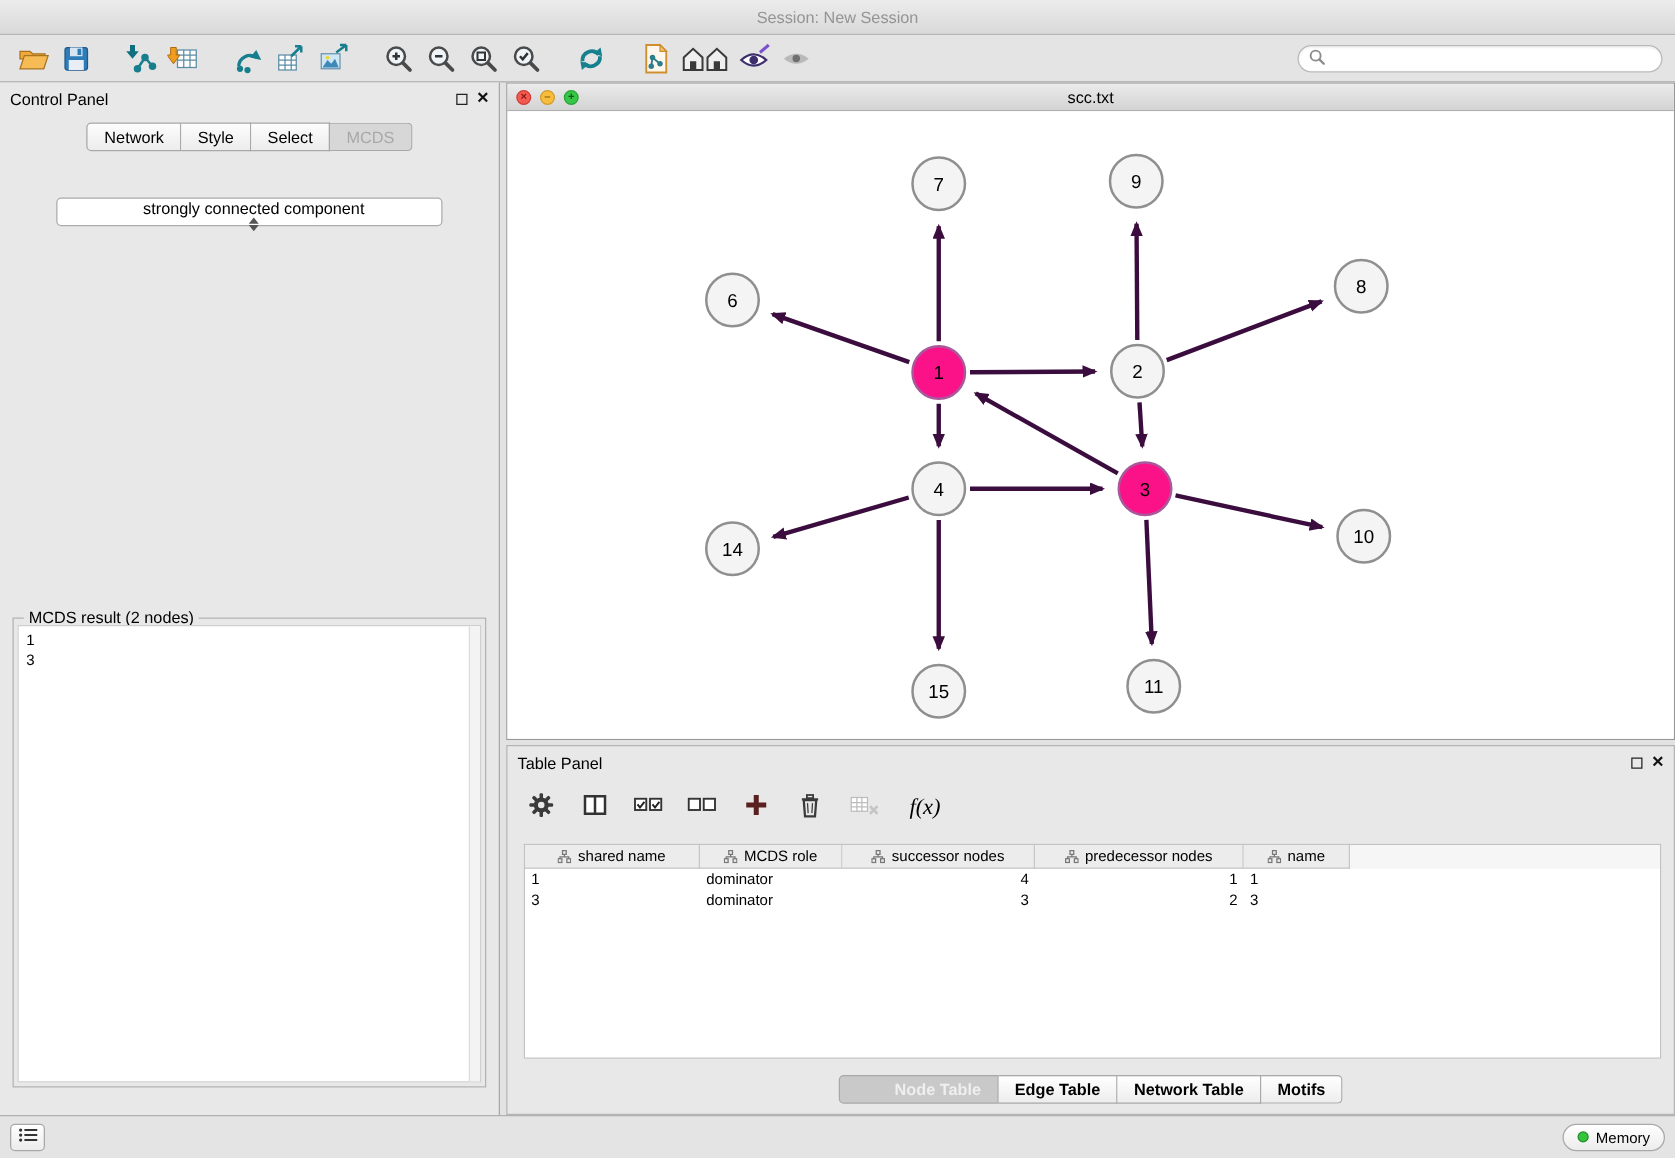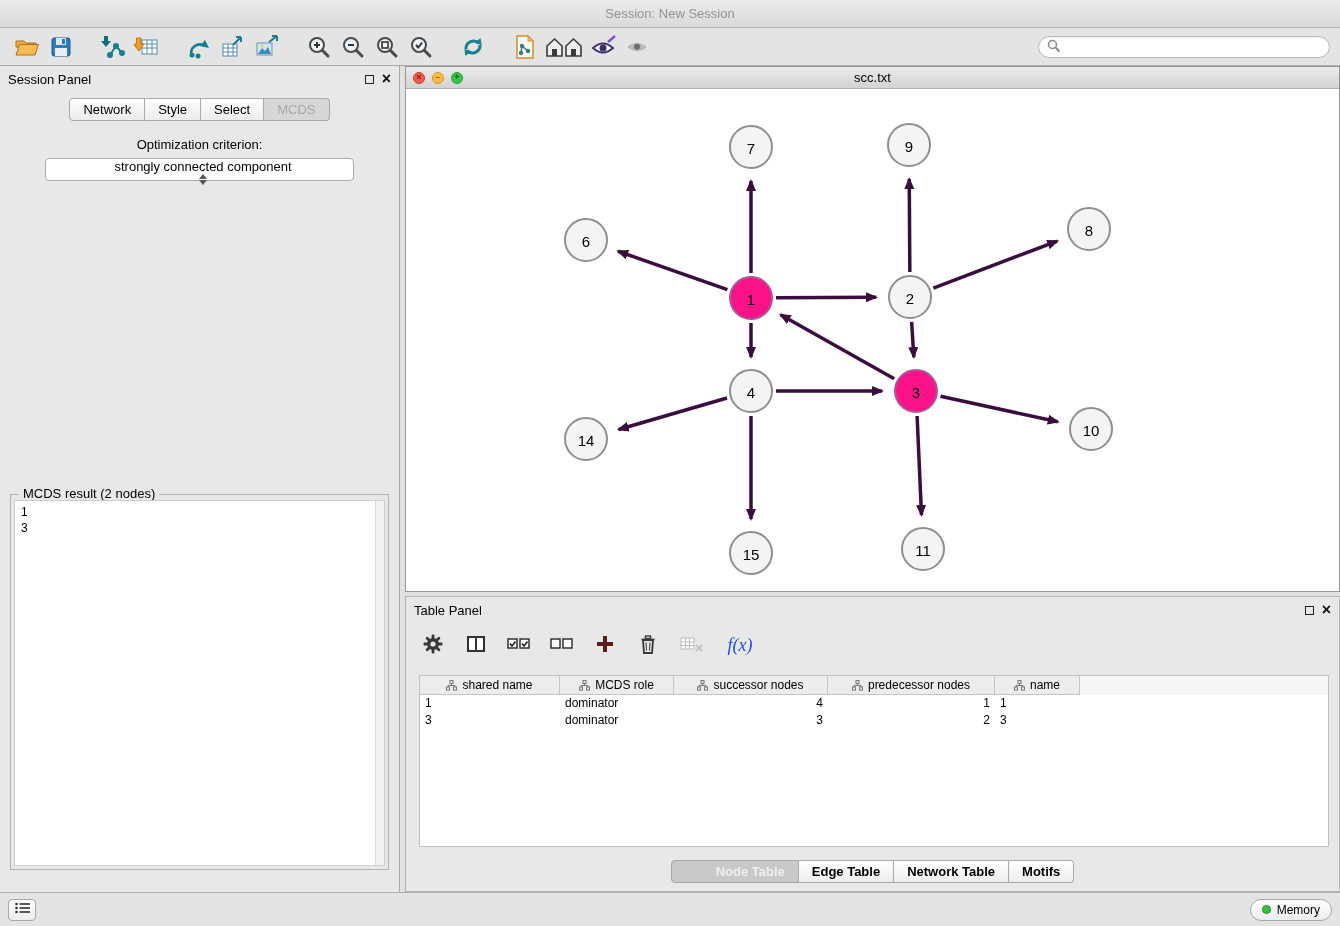--- a/index.html
+++ b/index.html
@@ -54,21 +54,21 @@
   .light.green{background:#37c648;border:1px solid #26a334;color:#0d5e16;}
   .net-title{position:absolute;left:0;right:0;text-align:center;font-size:13px;}
   .net-canvas{position:absolute;left:0;right:0;top:22px;bottom:0;background:#fff;}
   .net-canvas svg{width:100%;height:100%;display:block;}
   svg text.node-label{font-family:"Liberation Sans",sans-serif;}
 
   
   .table-panel{position:absolute;left:405px;top:596px;right:0;bottom:34px;background:#e8e8e8;border:1px solid #b5b5b5;}
   .tp-toolbar{position:absolute;top:26px;left:14px;right:10px;height:44px;display:flex;align-items:center;gap:17px;}
   .tpbtn{width:26px;height:26px;display:flex;align-items:center;justify-content:center;}
-  .fx{font-family:"Liberation Serif",serif;font-style:italic;font-size:18px;color:#1d4ed8;}
+  .fx{font-family:"Liberation Serif",serif;font-style:italic;font-size:18px;color:#000000;}
   .table-wrap{position:absolute;left:13px;right:10px;top:78px;bottom:44px;background:#fff;border:1px solid #c2c2c2;overflow:hidden;}
   .thead{display:flex;background:#f6f6f6;}
   .th{height:19px;background:#ececec;border-right:1px solid #c6c6c6;border-bottom:1px solid #c6c6c6;display:flex;align-items:center;justify-content:center;gap:5px;font-size:12px;}
   .th .treeicon{width:11px;height:11px;flex:0 0 auto;}
   .trow{display:flex;}
   .td{height:17px;font-size:12px;padding:1px 5px;overflow:hidden;white-space:nowrap;}
   .col0{width:140px;}.col1{width:114px;}.col2{width:154px;}.col3{width:167px;}.col4{width:85px;}
   .al-right{text-align:right;}
   .al-left{text-align:left;}
   .ttabs{position:absolute;left:0;right:0;bottom:8px;display:flex;justify-content:center;}
@@ -261,33 +261,32 @@
     <span><svg width="13" height="13" viewBox="0 0 13 13">
           <circle cx="5.5" cy="5.5" r="4" fill="none" stroke="#8a8a8a" stroke-width="1.5"></circle>
           <line x1="8.5" y1="8.5" x2="12" y2="12" stroke="#8a8a8a" stroke-width="1.8" stroke-linecap="round"></line>
         </svg></span>
     <input type="text" placeholder="" style="">
   </div>
 </div>
 
 <div class="control-panel">
   <div class="panel-header">
-    <span class="panel-title">Session Panel</span>
+    <span class="panel-title">Control Panel</span>
     <span class="panel-controls">
       <span class="float-icon"></span>
       <span class="close-x">×</span>
     </span>
   </div>
   <div class="ctabs" id="control-tabs">
       <div class="ctab">Network</div>
       <div class="ctab">Style</div>
       <div class="ctab">Select</div>
       <div class="ctab active">MCDS</div>
     </div>
-  <div class="opt-label">Optimization criterion:</div>
   <div class="dropdown">
     <span class="val">strongly connected component</span>
     <span class="stepper">
         <i class="up"></i>
         <i class="down"></i>
       </span>
   </div>
   <div class="groupbox">
     <span class="groupbox-label">MCDS result (2 nodes)</span>
     <div class="result-area">

